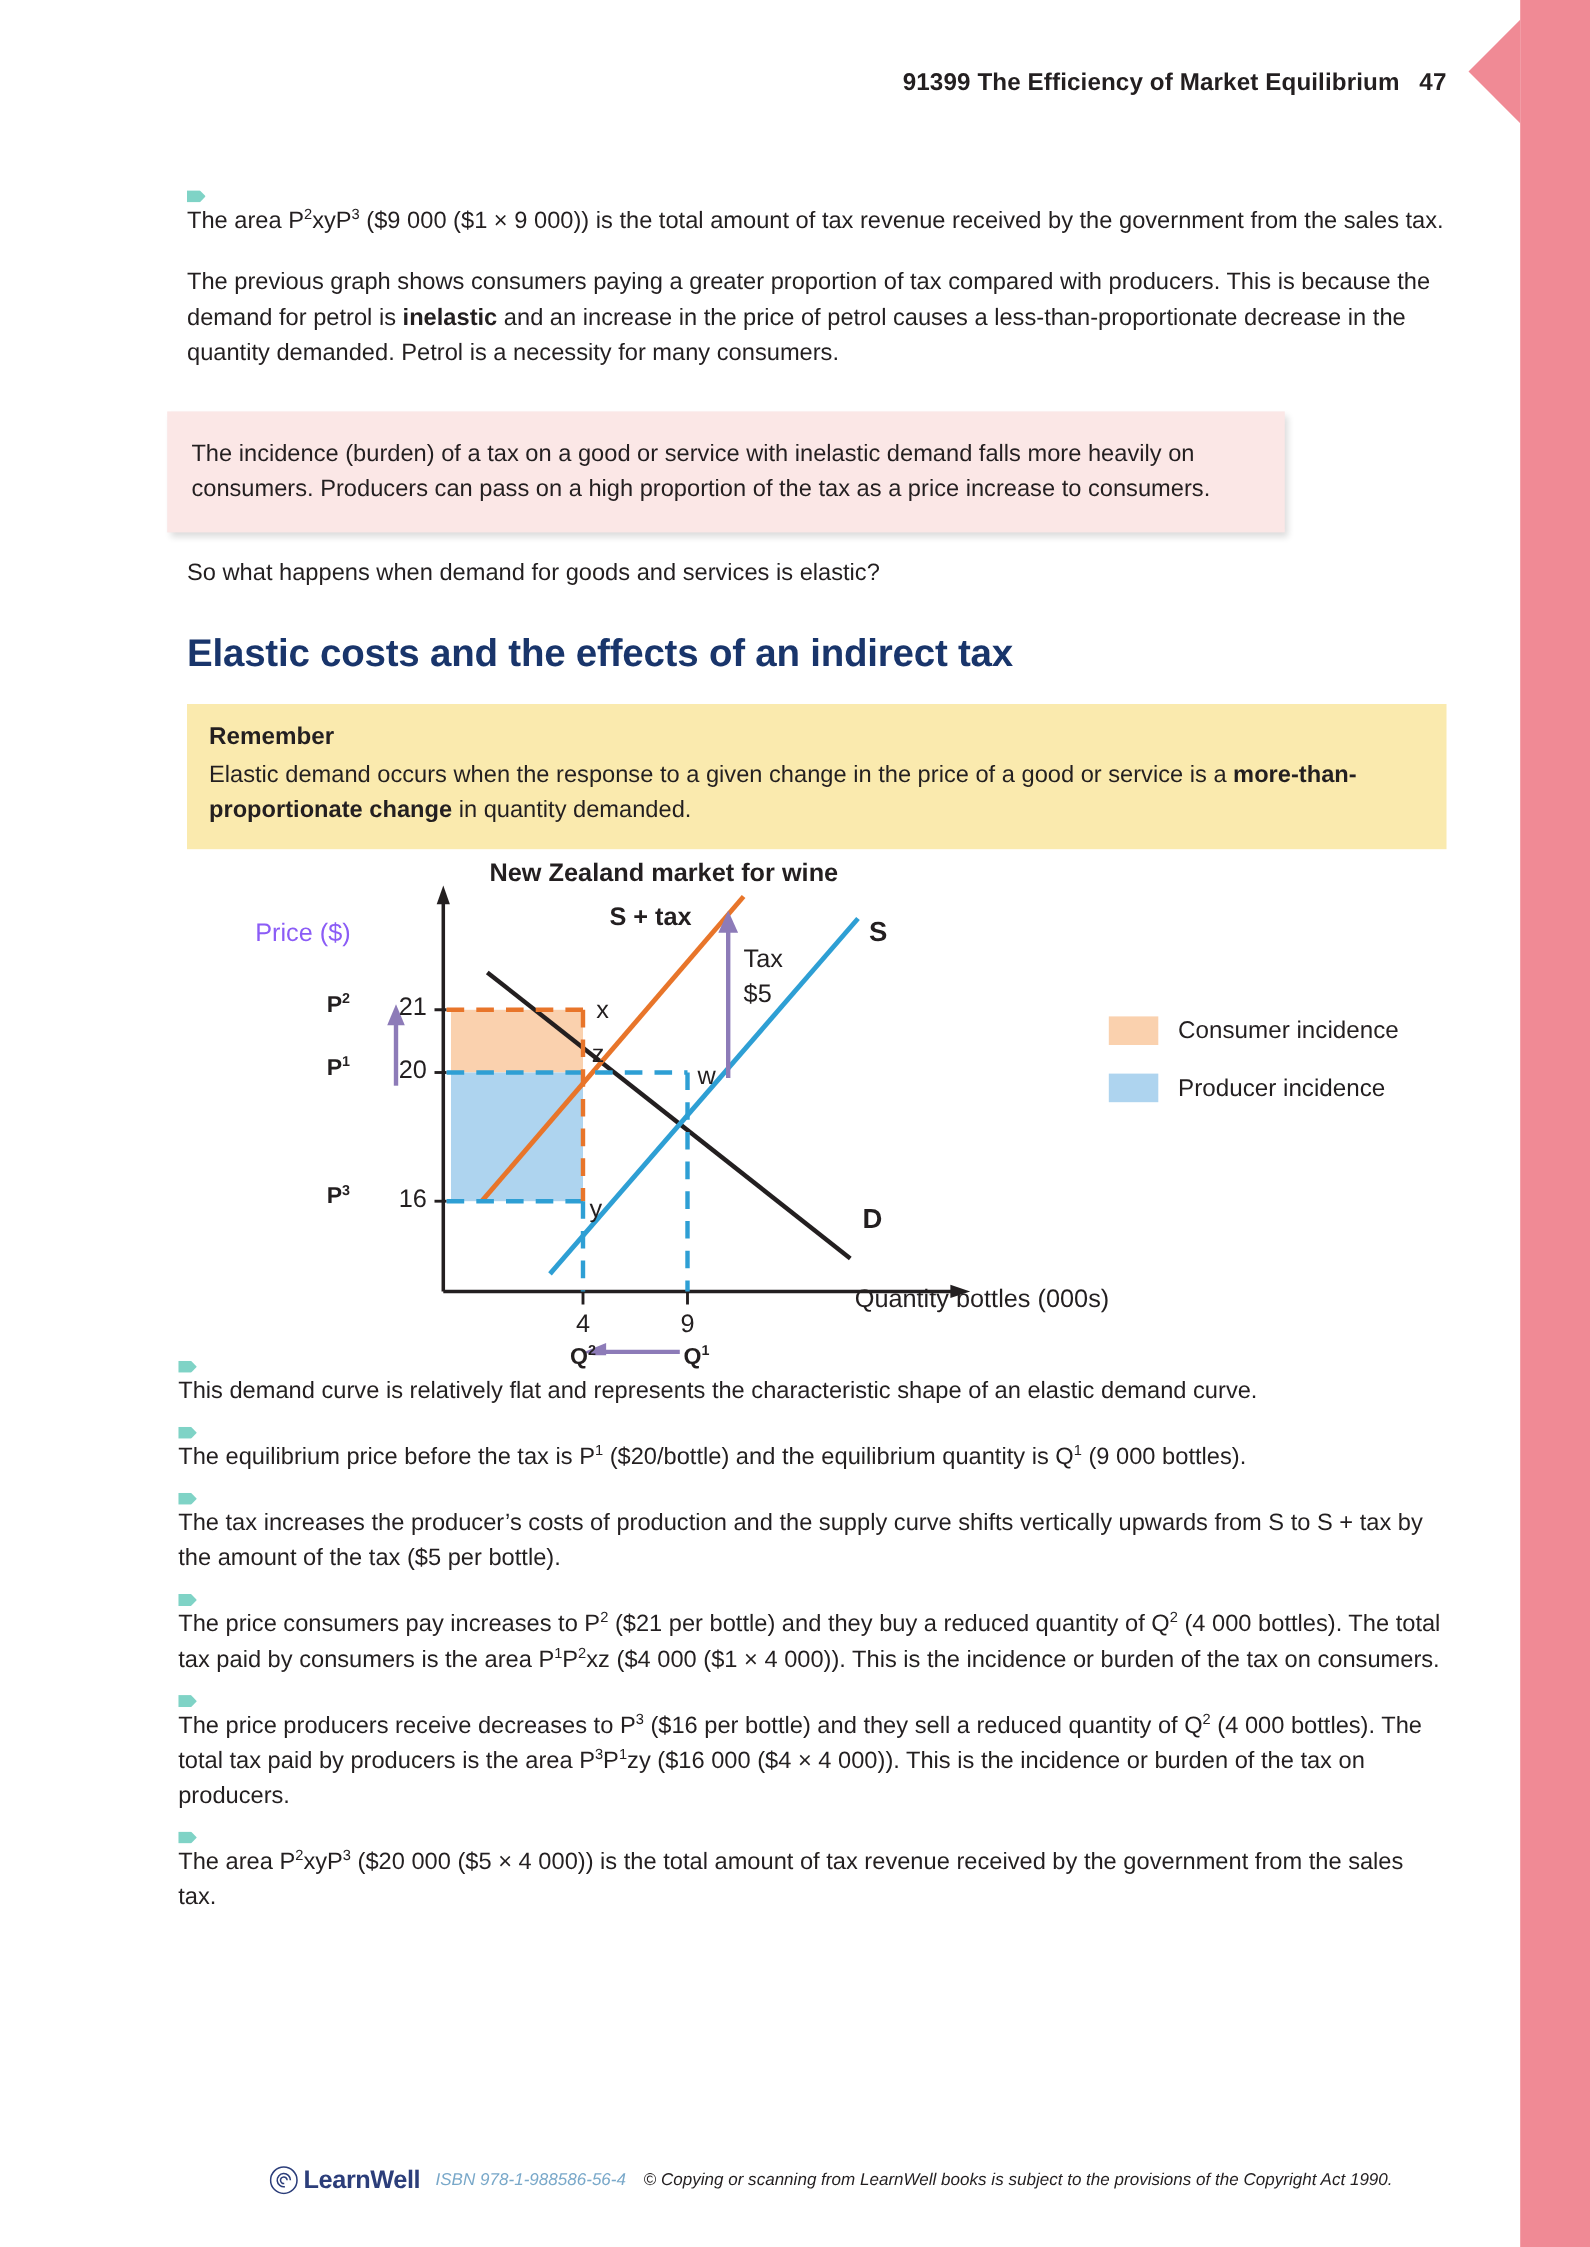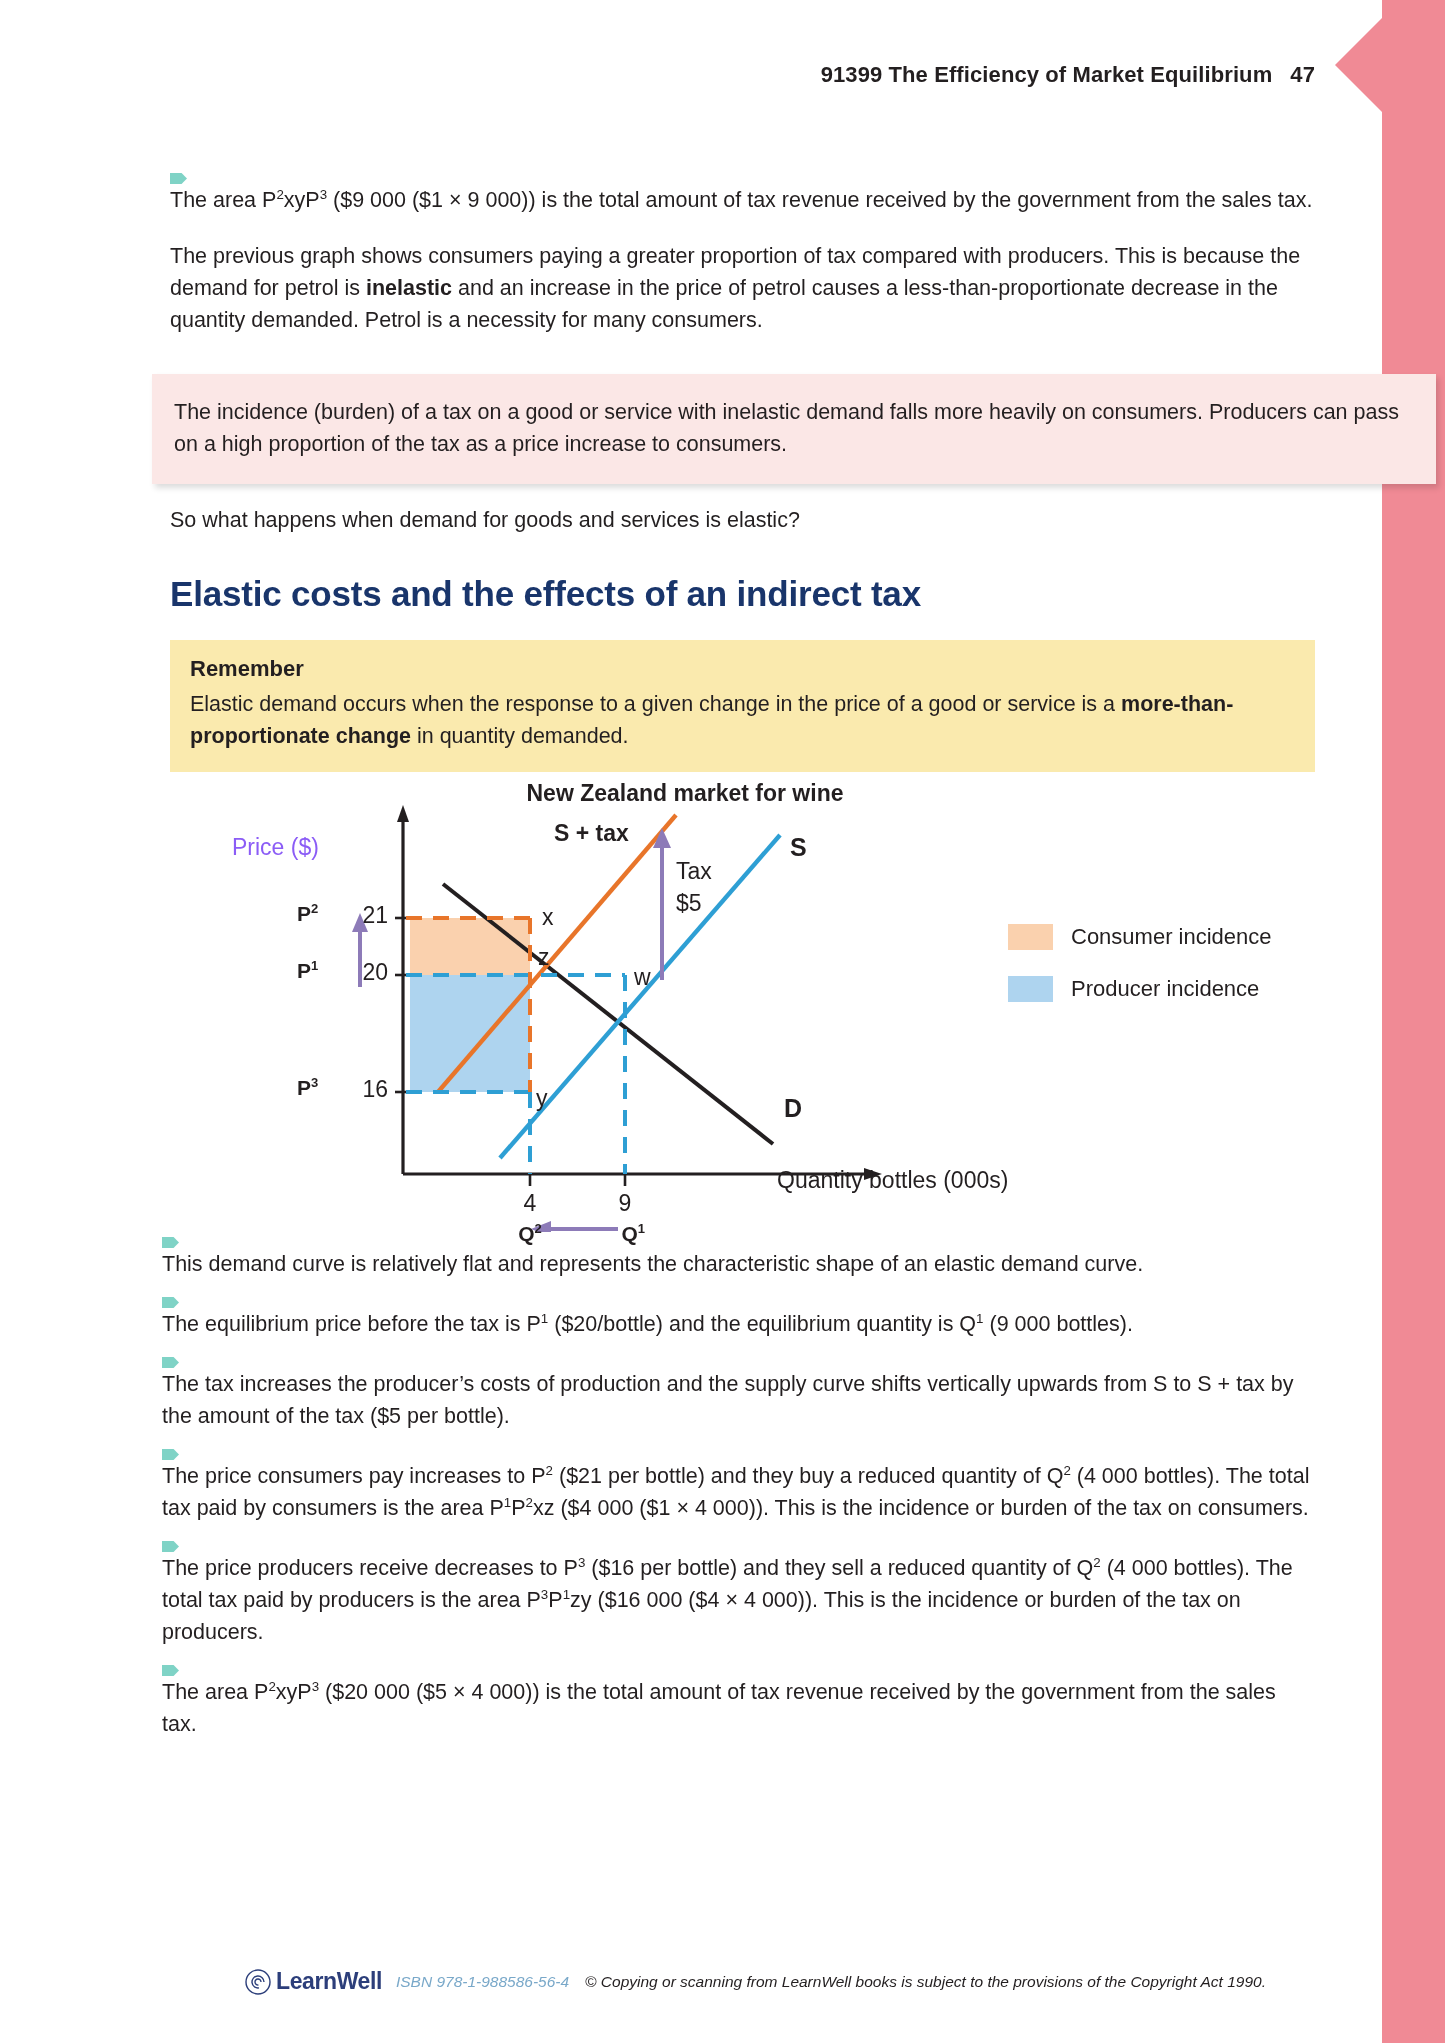--- a/index.html
+++ b/index.html
@@ -122,21 +122,21 @@
   
   .chart-wrap {
     position: relative;
     width: 1145px;
     height: 460px;
   }
   .chart-title {
     position: absolute;
     left: 275px; top: 8px;
     width: 480px;
-    text-align: center;
+    text-align: left;
     font-size: 23px;
     font-weight: bold;
     color: #231f20;
   }
   .chart-svg { position: absolute; left: 0; top: 0; }
   .legend {
     position: absolute;
     left: 838px; top: 152px;
   }
   .legend-row {
@@ -206,21 +206,21 @@
         <div class="bullet-text">
           <span>The area P</span><sup>2</sup><span>xyP</span><sup>3</sup><span> ($9 000 ($1 × 9 000)) is the total amount of tax revenue received by the government from the sales tax.</span>
         </div>
       </div>
     </div>
 
     <div class="body-para" style="margin-top:24px;">
       <span>The previous graph shows consumers paying a greater proportion of tax compared with producers. This is because the demand for petrol is </span><b>inelastic</b><span> and an increase in the price of petrol causes a less-than-proportionate decrease in the quantity demanded. Petrol is a necessity for many consumers.</span>
     </div>
 
-    <div class="callout-pink" style="margin-top:38px; width:1284px; margin-left:-18px;">
+    <div class="callout-pink" style="margin-top:38px; width:1016px; margin-left:-18px;">
       <span>The incidence (burden) of a tax on a good or service with inelastic demand falls more heavily on consumers. Producers can pass on a high proportion of the tax as a price increase to consumers.</span>
     </div>
 
     <div class="body-para" style="margin-top:20px;">So what happens when demand for goods and services is elastic?</div>
 
     <div class="section-heading" style="margin-top:38px;">Elastic costs and the effects of an indirect tax</div>
 
     <div class="callout-yellow" style="margin-top:26px; width:1145px;">
       <div class="rm-title">Remember</div>
       <div class="rm-body">

